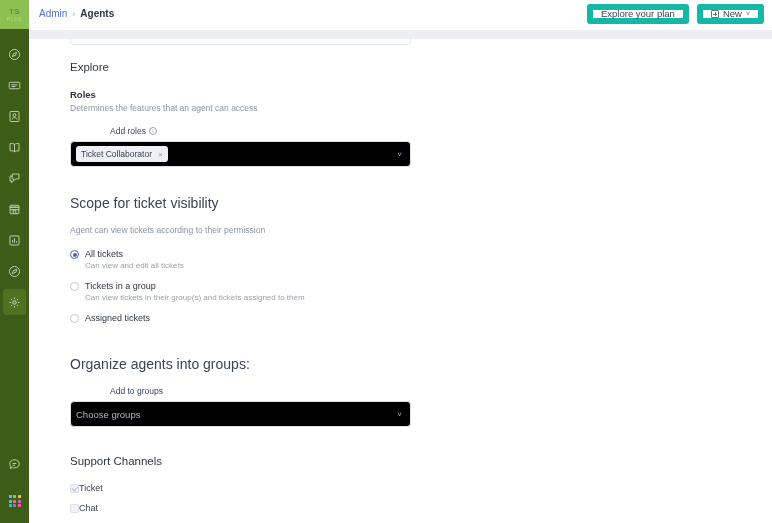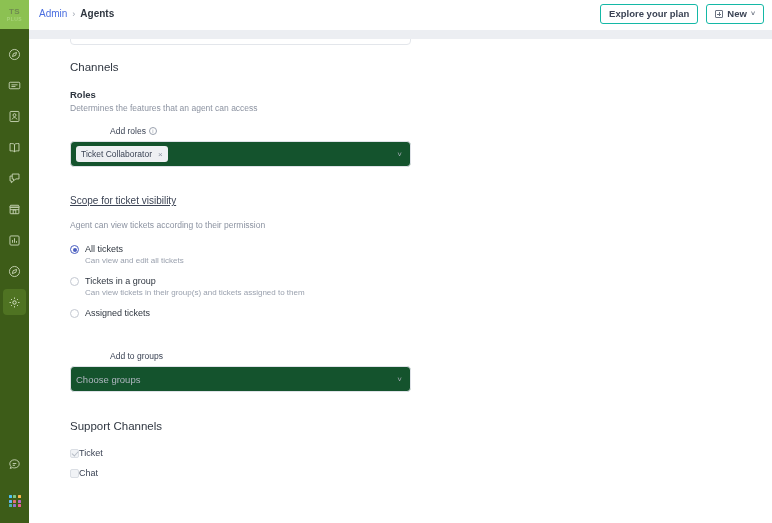--- a/index.html
+++ b/index.html
@@ -59,24 +59,24 @@
     display: flex; align-items: center;
     padding: 0 8px 3px 10px;
     flex: 0 0 30px;
   }
   .crumbs { display: flex; align-items: center; gap: 5px; font-size: 10px; }
   .crumb-link { color: #4a6ee0; cursor: pointer; }
   .crumb-sep { color: #9aa1ae; font-size: 9px; }
   .crumb-cur { color: #2f3640; font-weight: bold; }
   .top-actions { margin-left: auto; display: flex; align-items: center; gap: 8px; }
   .btn-outline {
-    border: 1px solid #14b8a6; background: #fff; color: #3b4354;
+    border: 6px solid #14b8a6; background: #fff; color: #3b4354;
     font-size: 9.5px; border-radius: 3px; padding: 4px 8px;
     font-family: "Liberation Sans", sans-serif; cursor: pointer;
-    display: flex; align-items: center; gap: 4px; height: 20px; font-weight: bold;
+    display: flex; align-items: center; gap: 4px; height: 20px;
   }
   .plus-box {
     width: 8px; height: 8px; border: 1px solid #6b7381; border-radius: 1px;
     position: relative; display: inline-block;
   }
   .plus-box::before, .plus-box::after {
     content: ""; position: absolute; background: #6b7381;
   }
   .plus-box::before { left: 1px; right: 1px; top: 3px; height: 1px; }
   .plus-box::after { top: 1px; bottom: 1px; left: 3px; width: 1px; }
@@ -101,38 +101,38 @@
   .lbl-sub { font-size: 8.5px; color: #8c93a1; margin-bottom: 13px; }
   .lbl-field { font-size: 8.5px; color: #3b4354; margin-bottom: 5px; display: flex; align-items: center; gap: 3px; margin-left: 40px; }
   .info-i {
     width: 8px; height: 8px; border: 1px solid #9aa1ae; border-radius: 50%;
     font-size: 6px; line-height: 7px; text-align: center; color: #9aa1ae;
     display: inline-block; font-style: normal;
   }
 
   .select-box {
     width: 341px; min-height: 26px; border: 1px solid #dfe2e8; border-radius: 4px;
-    background: #14532d; display: flex; align-items: center; padding: 0 8px 0 5px;
+    background: #000000; display: flex; align-items: center; padding: 0 8px 0 5px;
     cursor: pointer; position: relative;
   }
   .select-box .chev {
     margin-left: auto; font-size: 8px; color: #a5abb6;
   }
   .chip {
     background: #eef0f3; border-radius: 3px; padding: 3px 5px;
     display: flex; align-items: center; gap: 6px;
     font-size: 8.5px; color: #3b4354;
   }
   .chip-x { color: #8c93a1; font-size: 8px; cursor: pointer; }
   .placeholder { font-size: 9.5px; color: #b0b6c0; }
 
   .gap-lg { height: 28px; }
   .gap-md { height: 20px; }
 
-  h3.sub { font-size: 10px; color: #3b4354; font-weight: normal; margin-bottom: 14px; text-decoration: underline; }
+  h3.sub { font-size: 14px; color: #3b4354; font-weight: normal; margin-bottom: 14px; }
   .help { font-size: 8.5px; color: #8c93a1; margin-bottom: 14px; }
 
   .radio-row { display: flex; align-items: flex-start; gap: 6px; margin-bottom: 11px; }
   .radio {
     width: 9px; height: 9px; border-radius: 50%; border: 1px solid #c3c8d1;
     background: #fff; flex: 0 0 9px; margin-top: 1px; cursor: pointer; position: relative;
   }
   .radio.on { border-color: #4b5fc1; }
   .radio.on::after {
     content: ""; position: absolute; left: 1.5px; top: 1.5px;
@@ -287,21 +287,21 @@
     </div>
 
     <div class="band"></div>
 
     <div class="content">
 
       <div class="cut-input"></div>
 
       <div class="form">
 
-        <h2 class="section">Channels</h2>
+        <h2 class="section">Explore</h2>
 
         <div class="lbl-strong">Roles</div>
         <div class="lbl-sub">Determines the features that an agent can access</div>
 
         <div class="lbl-field">
           <span>Add roles</span>
           <i class="info-i">i</i>
         </div>
 
         <div class="select-box">
@@ -335,20 +335,21 @@
 
         <div class="radio-row">
           <span class="radio"></span>
           <span class="radio-txt">
             <div class="rt">Assigned tickets</div>
           </span>
         </div>
 
         <div class="gap-md"></div>
 
+        <h3 class="sub">Organize agents into groups:</h3>
         <div class="lbl-field">
           <span>Add to groups</span>
         </div>
         <div class="select-box">
           <span class="placeholder">Choose groups</span>
           <span class="chev">˅</span>
         </div>
 
         <div class="gap-lg"></div>
 

